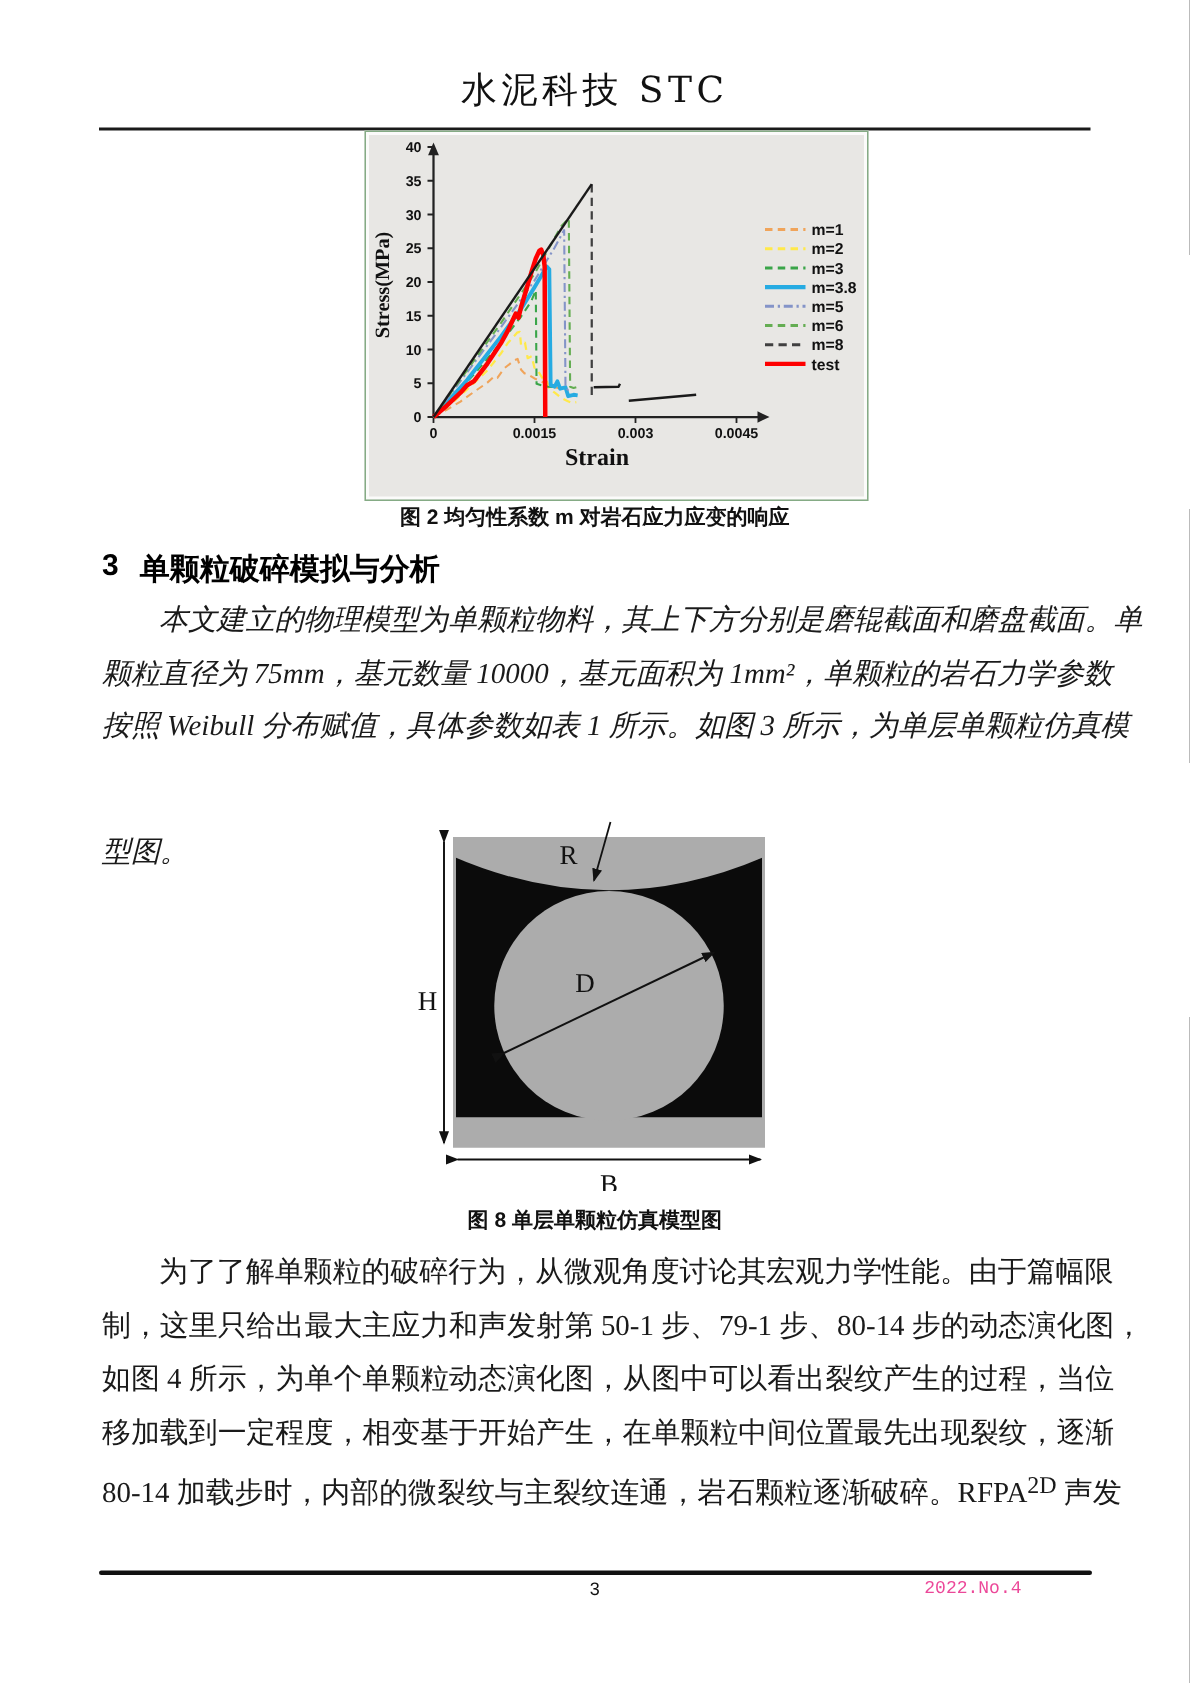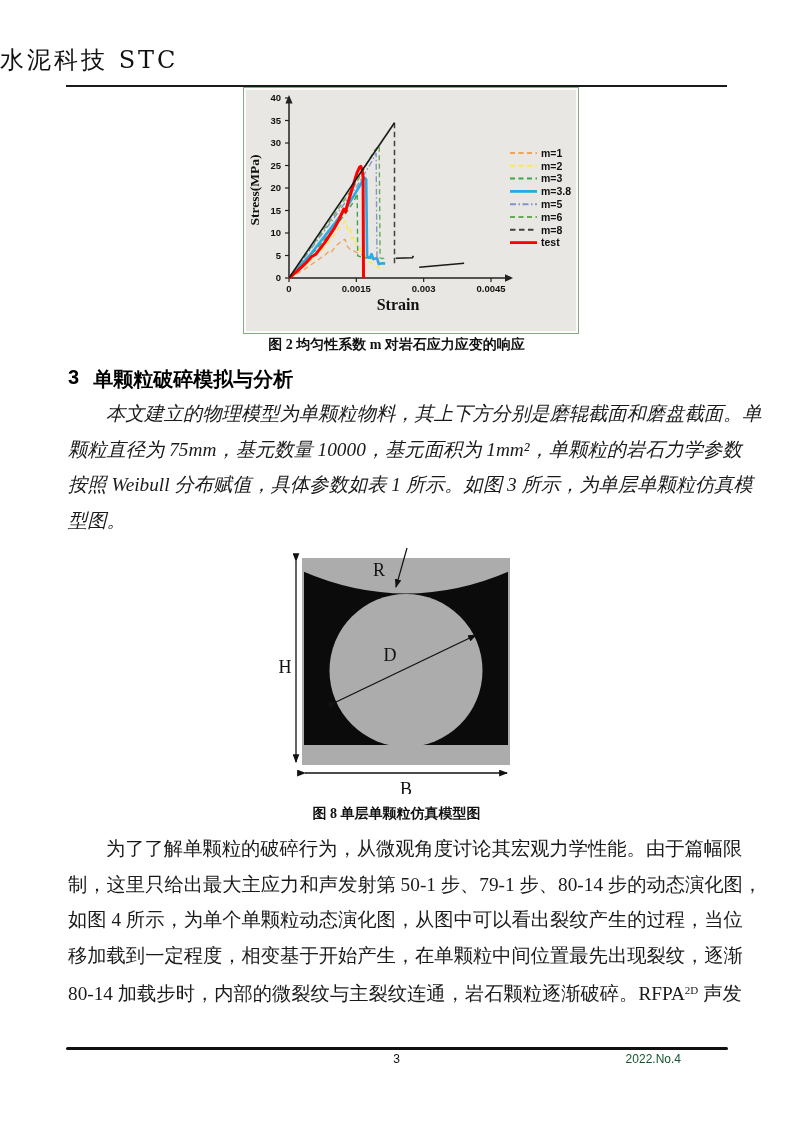--- a/index.html
+++ b/index.html
@@ -1,48 +1,48 @@
 <!DOCTYPE html>
 <html><head>
 <meta charset="utf-8">
 <style>
   html,body{margin:0;padding:0;background:#888;}
   .page{position:relative;width:793px;height:1122px;background:#ffffff;margin:0 auto;
         font-family:"Liberation Serif","DejaVu Serif",serif;color:#1a1a1a;overflow:hidden;}
   
-  .hdr-title{position:absolute;top:44px;left:0;right:0;text-align:left;
+  .hdr-title{position:absolute;top:44px;left:0;right:0;text-align:center;
              font-size:24px;letter-spacing:3px;color:#111;font-family:"DejaVu Serif",serif;}
   .hdr-rule{position:absolute;top:85px;left:66px;width:661px;height:2px;background:#1a1a1a;}
   
   .fig2{position:absolute;left:243px;top:87px;width:334px;height:245px;
         background:#e8e7e4;border:1px solid #85ab85;box-shadow:inset 0 0 0 2px #fbfbfa;}
   .caption{position:absolute;left:0;right:0;text-align:center;font-size:14px;font-weight:700;
-           font-family:Liberation Serif, serif;color:#111;}
+           font-family:Liberation Sans, sans-serif;color:#111;}
   .cap2{top:336px;}
   .cap3{top:805px;}
   
   .sec-h{position:absolute;left:68px;top:366px;font-size:20px;font-weight:700;
          font-family:"Liberation Sans","DejaVu Sans",sans-serif;color:#000;display:flex;gap:14px;}
   
   .para{position:absolute;left:68px;width:657px;}
   .p1{top:396px;font-style:italic;}
   .p2{top:831px;}
   .pline{height:35.6px;line-height:35.6px;font-size:19.3px;text-align:justify;
          text-align-last:justify;white-space:nowrap;}
   .pline.first{text-indent:38px;}
-  .pline.endp{text-align-last:left;}
-  sup.small{font-size:11px;vertical-align:6px;}
+  .pline.endp{text-align-last:left;margin-top:48px;}
+  sup.small{font-size:16px;vertical-align:6px;}
   
   .fig3{position:absolute;left:266px;top:542px;}
   
   .ftr-rule{position:absolute;top:1047px;left:66px;width:662px;height:2.5px;background:#111;border-radius:2px;}
   .ftr-page{position:absolute;top:1052px;left:0;right:0;text-align:center;font-size:12px;color:#111;
             font-family:"Liberation Sans",sans-serif;}
-  .ftr-issue{position:absolute;top:1052px;right:112px;font-size:12px;color:#14532d;
-             font-family:Liberation Sans, sans-serif;}
+  .ftr-issue{position:absolute;top:1052px;right:112px;font-size:12px;color:#ec4899;
+             font-family:Liberation Mono, monospace;}
   svg text{user-select:none;}
 </style>
 </head>
 <body>
 
 <div class="page">
 
   <div class="hdr-title">水泥科技 STC</div>
   <div class="hdr-rule"></div>
 

